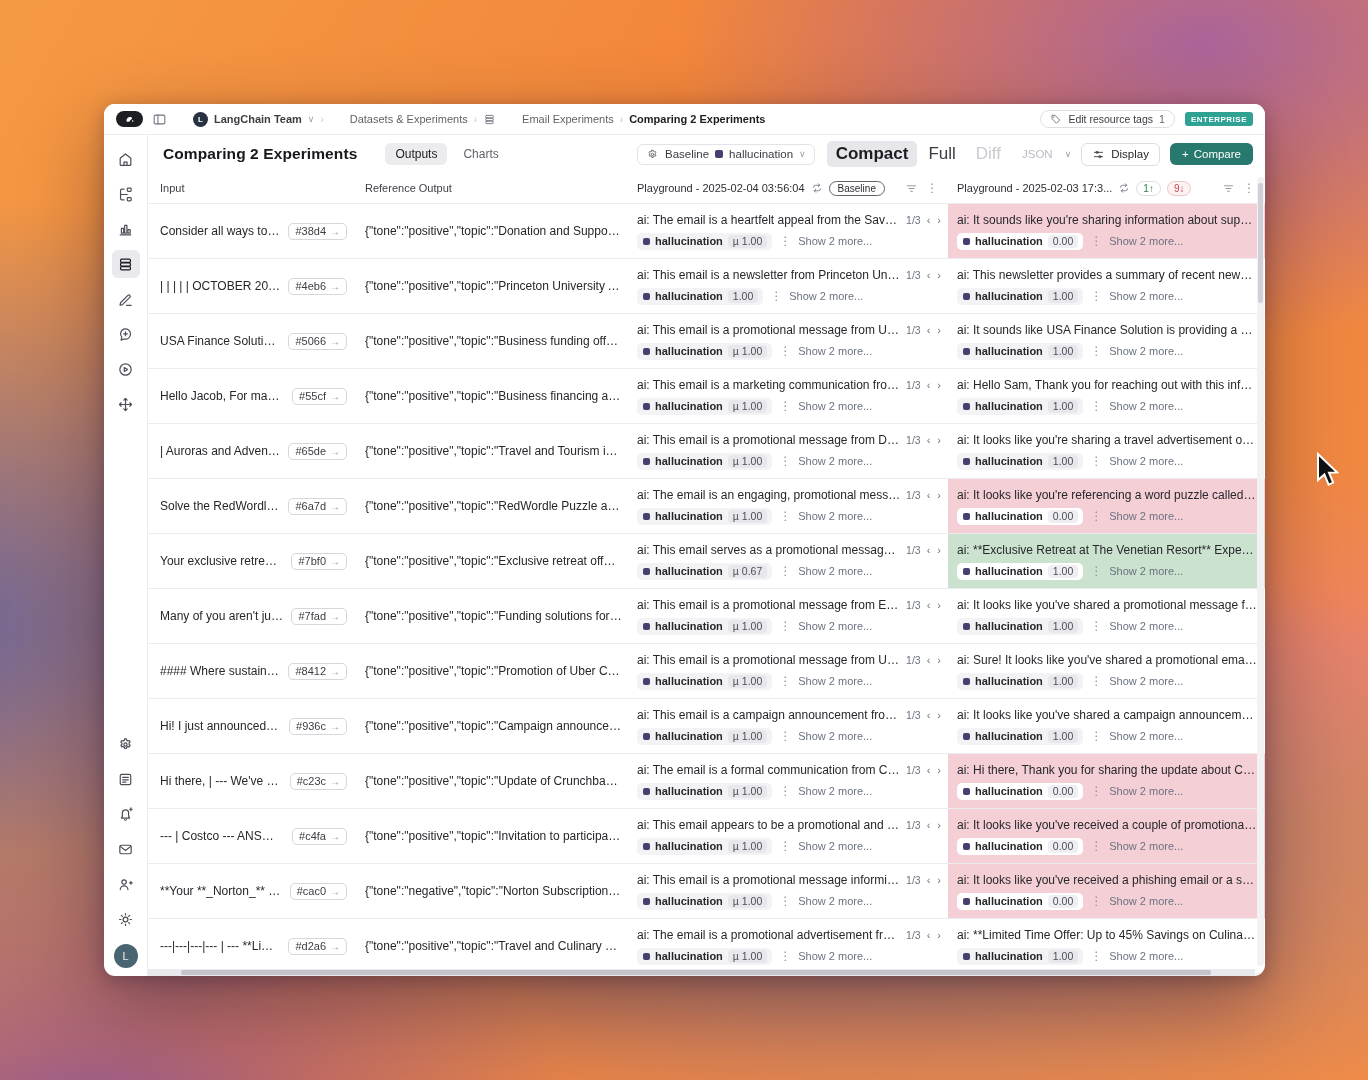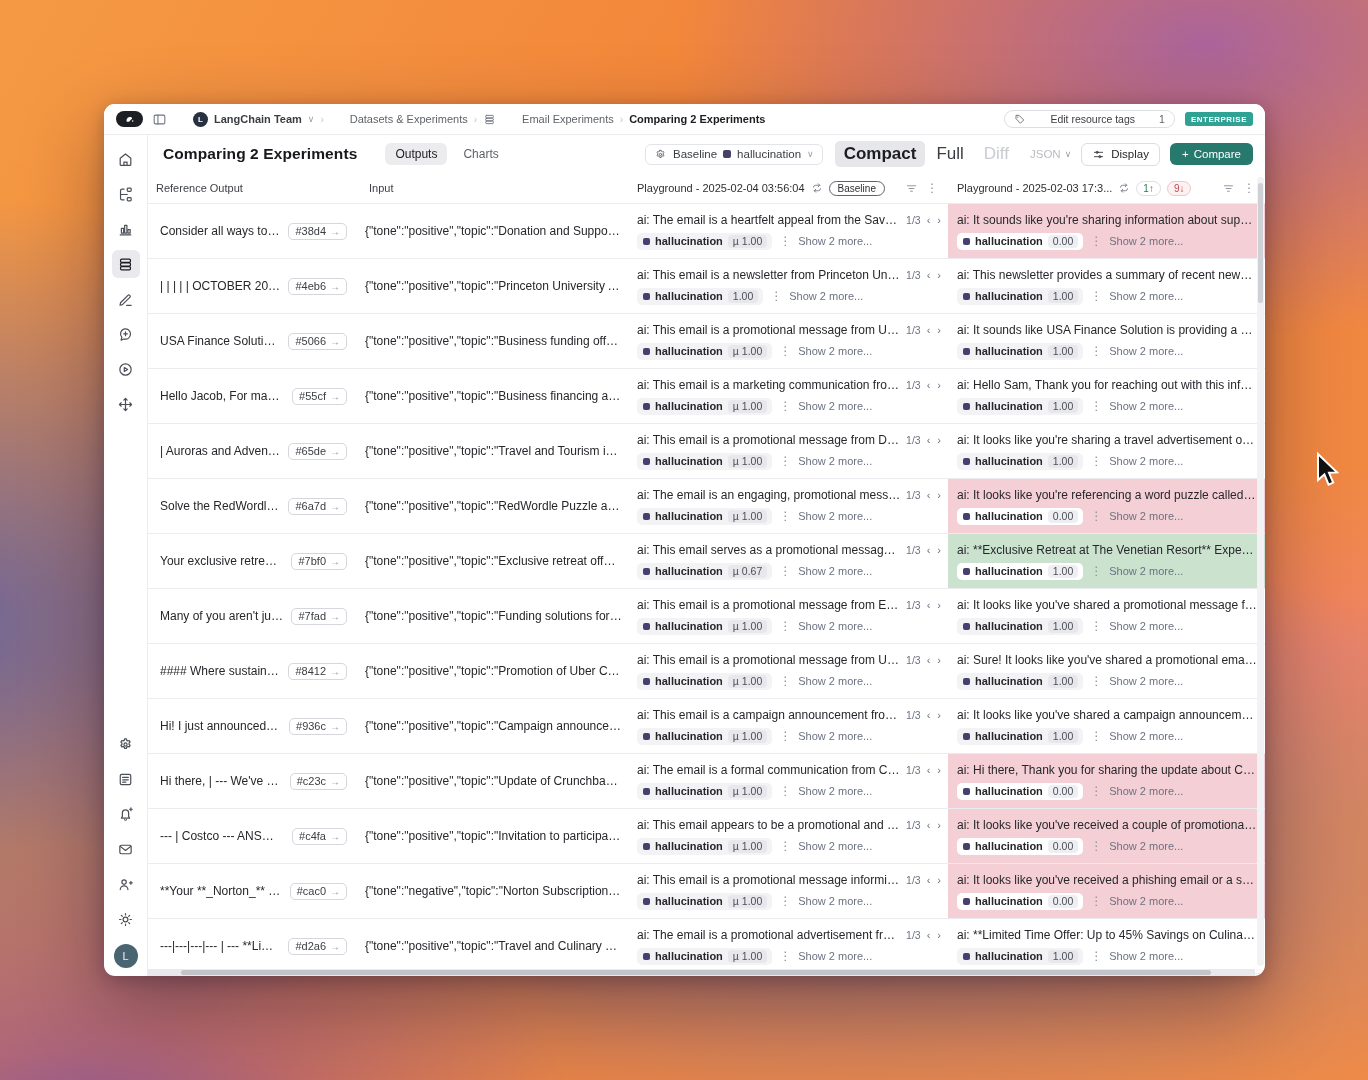--- a/index.html
+++ b/index.html
@@ -28,21 +28,21 @@
   .panel-ic{ width:15px; height:15px; margin-left:9px; color:#6f7480; }
   .crumbs{ display:flex; align-items:center; gap:6px; margin-left:26px; font-size:11px; color:#5f6368; white-space:nowrap;}
   .crumb-avatar{ width:15px; height:15px; border-radius:50%; background:#27313f; color:#fff; font-size:8px; display:flex; align-items:center; justify-content:center; font-weight:bold;}
   .crumb-team{ color:#3a3d42; font-weight:bold; }
   .chev{ color:#9a9ea6; font-size:9px; }
   .crumb-sep{ color:#c3c6cc; font-size:10px; }
   .crumb-cur{ color:#1b1d21; font-weight:bold; }
   .crumb-link{ color:#5f6368;padding-left:20px; }
   .db-ic-sm{ width:13px; height:13px; color:#6f7480; }
   .top-right{ margin-left:auto; display:flex; align-items:center; gap:10px; }
-  .tags-pill{ display:flex; align-items:center; gap:24px; border:1px solid #dcdee3; border-radius:12px; padding:2px 9px; font-size:10.5px; color:#3a3d42; background:#fff;}
+  .tags-pill{ display:flex; align-items:center; gap:6px; border:1px solid #dcdee3; border-radius:12px; padding:2px 9px; font-size:10.5px; color:#3a3d42; background:#fff;}
   .tags-pill .icon{ width:12px; height:12px; color:#5f6368;}
   .tags-count{ color:#5f6368; }
   .ent-badge{ background:#2fa294; color:#fff; font-size:8px; font-weight:bold; letter-spacing:.5px; border-radius:3px; padding:2.5px 6px; }
   
   .app-body{ flex:1; display:flex; min-height:0; }
   .sidebar{ width:44px; flex:0 0 44px; border-right:1px solid #ececf0; display:flex; flex-direction:column; align-items:center; padding:10px 0 8px; }
   .sb-item{ width:28px; height:28px; border-radius:6px; display:flex; align-items:center; justify-content:center; color:#4b4f57; margin-bottom:7px; cursor:pointer;}
   .sb-item.active{ background:#e9e9ee; color:#1b1d21; }
   .sb-item .icon, .sb-ic{ width:17px; height:17px; display:block;}
   .sb-spacer{ flex:1; }
@@ -57,21 +57,21 @@
   .tab{ font-size:12px; color:#5f6368; padding:4px 10px; border-radius:6px; cursor:pointer;}
   .tab.active{ background:#ececef; color:#1b1d21; }
   .controls{ margin-left:auto; display:flex; align-items:center; gap:10px;}
   .ctl-baseline{ display:flex; align-items:center; gap:6px; font-size:11.5px; color:#3a3d42; border:1px solid #e3e4e9; border-radius:6px; padding:3px 8px;}
   .ctl-baseline .icon{ width:13px; height:13px; color:#5f6368;}
   .metric-dot{ width:8px; height:8px; border-radius:2px; background:#44416e; display:inline-block;}
   .seg{ display:flex; align-items:center; border-radius:6px; padding:2px; gap:2px;}
   .seg-opt{ font-size:17px; padding:3px 9px; border-radius:5px; color:#3a3d42; cursor:pointer;}
   .seg-opt.active{ background:#e7e7eb; color:#1b1d21; font-weight:bold;}
   .seg-opt.disabled{ color:#c9cbd1; }
-  .json-ctl{ font-size:11.5px; color:#b9bcc2; display:flex; align-items:center; gap:4px;}
+  .json-ctl{ font-size:11.5px; color:#b9bcc2; display:flex; align-items:center; gap:12px;}
   .display-btn{ display:flex; align-items:center; gap:6px; border:1px solid #dcdee3; border-radius:6px; padding:4px 10px; font-size:11.5px; color:#26272b; background:#fff; cursor:pointer;}
   .display-btn .icon{ width:13px; height:13px; color:#3a3d42;}
   .compare-btn{ display:flex; align-items:center; gap:5px; background:#27796d; color:#fff; font-size:11.5px; border-radius:6px; padding:5px 12px; cursor:pointer;}
   
   .table-wrap{ flex:1; min-height:0; position:relative; overflow:hidden;}
   .tgrid{ display:grid; grid-template-columns:209px 273px 318px 1fr; align-items:stretch;}
   .thead{ height:31px; border-bottom:1px solid #ececf0; font-size:11px; color:#3c3f45;}
   .thead .hcell{ display:flex; align-items:center; }
   .h-input{ padding-left:12px;}
   .h-ref{ padding-left:8px;}
@@ -304,22 +304,22 @@
           </div>
           <div class="compare-btn">
             <span>+</span>
             <span>Compare</span>
           </div>
         </div>
       </div>
 
       <div class="table-wrap">
         <div class="tgrid thead">
+          <div class="hcell h-input">Input</div>
           <div class="hcell h-ref">Reference Output</div>
-          <div class="hcell h-input">Input</div>
           <div class="hcell h-exp">
             <span class="h-title">Playground - 2025-02-04 03:56:04</span>
             <span class="diff-ic icon"><svg class="svgic" viewBox="0 0 24 24">
                   <path d="m14.5 3.5 3 3-3 3"></path>
                   <path d="M17.5 6.5H9a4 4 0 0 0-4 4"></path>
                   <path d="m9.5 20.5-3-3 3-3"></path>
                   <path d="M6.5 17.5H15a4 4 0 0 0 4-4"></path>
                 </svg></span>
             <span class="baseline-pill">Baseline</span>
             <span class="h-icons">

